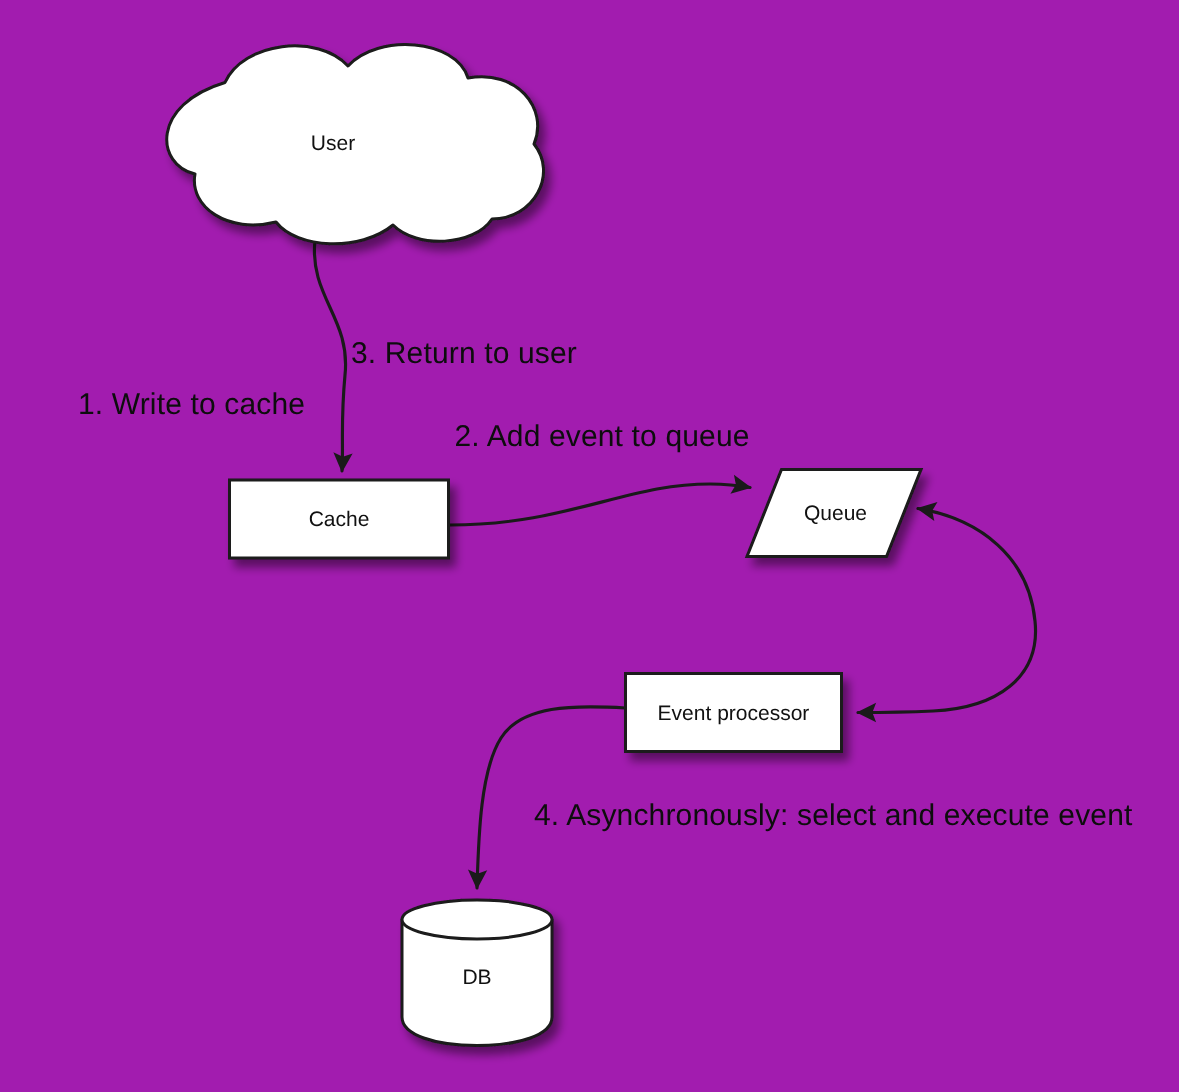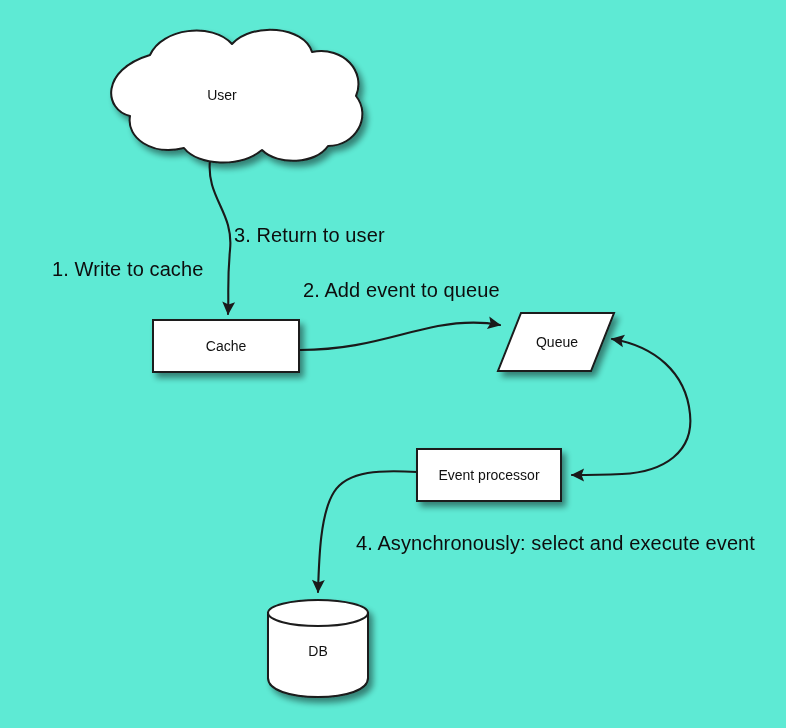--- a/index.html
+++ b/index.html
@@ -9,21 +9,21 @@
     background: #ffffff;
   }
   body {
     font-family: "Liberation Sans", sans-serif;
     -webkit-font-smoothing: antialiased;
   }
   #canvas {
     position: relative;
     width: 786px;
     height: 728px;
-    background: #5eead4;
+    background: #a21caf;
     overflow: hidden;
   }
   #diagram-svg {
     position: absolute;
     left: 0;
     top: 0;
     width: 786px;
     height: 728px;
     display: block;
   }

